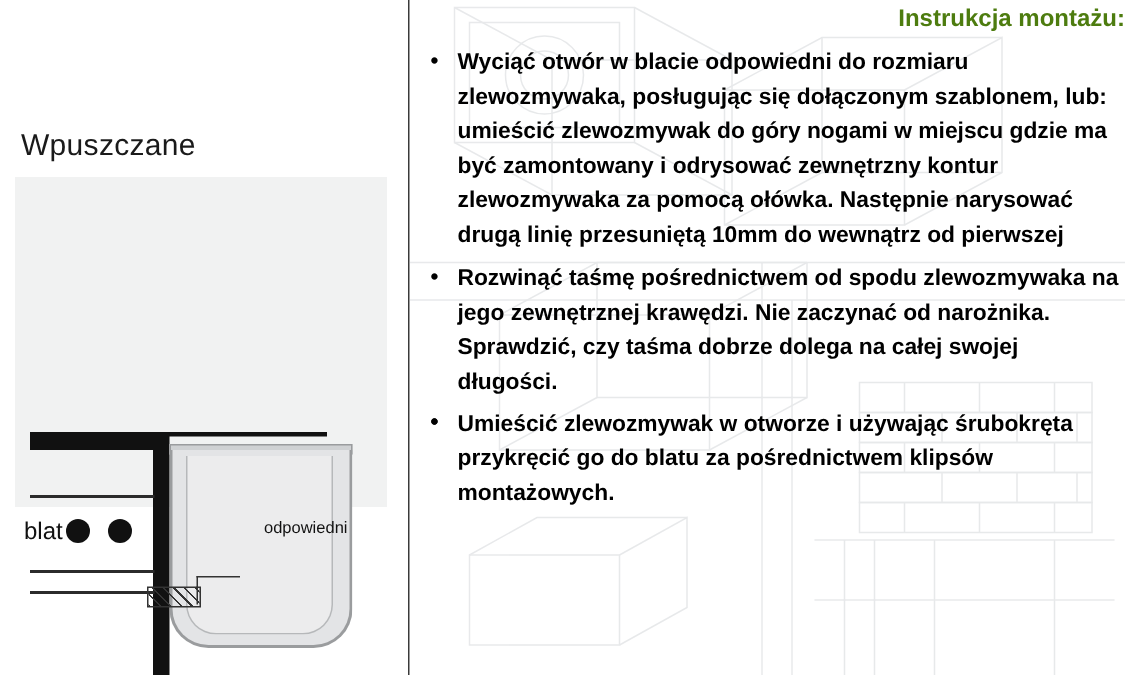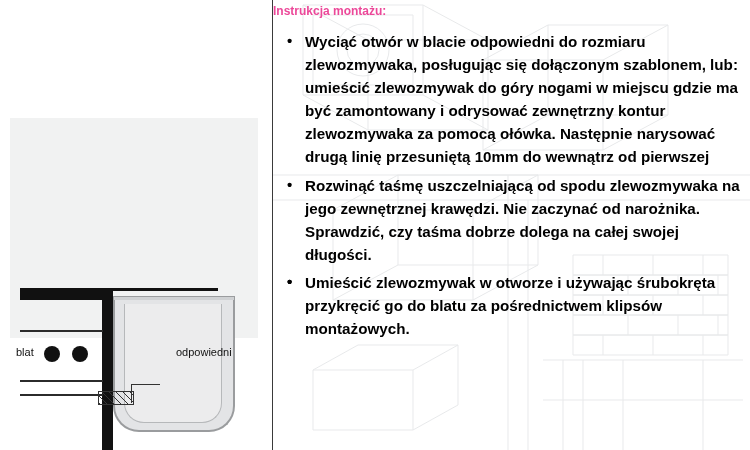--- a/index.html
+++ b/index.html
@@ -138,21 +138,21 @@
     width: 120px;
     height: 5px;
     background: #cfd1d3;
     border: 1px solid #9a9c9e;
   }
 
   .label-blat {
     position: absolute;
     left: 16px;
     top: 346px;
-    font-size: 11px;
+    font-size: 16px;
     color: #111;
   }
   .label-zlew {
     position: absolute;
     left: 176px;
     top: 346px;
     font-size: 11px;
     color: #111;
   }
 
@@ -217,24 +217,24 @@
     inset: 0;
     opacity: .33;
     pointer-events: none;
   }
 
   .instr-title {
     position: absolute;
     left: 0;
     right: 0;
     top: 4px;
-    text-align: left;
-    font-size: 12px;
+    text-align: right;
+    font-size: 16px;
     font-weight: bold;
-    color: #ec4899;
+    color: #4d7c0f;
   }
   .bullets {
     position: absolute;
     left: 8px;
     top: 30px;
     width: 466px;
   }
   .bullet {
     position: relative;
     padding-left: 24px;
@@ -252,20 +252,21 @@
     line-height: 1.52;
   }
 </style>
 </head>
 <body>
 
 <div id="page">
 
   <div class="left-col">
 
+    <div class="left-title">Wpuszczane</div>
 
     <div class="diagram">
       <div class="counter-slab"></div>
       <div class="counter-slab-top"></div>
       <div class="counter-vert"></div>
       <div class="thin-line-1"></div>
       <div class="thin-line-2"></div>
       <div class="thin-line-3"></div>
       <div class="knob knob-a"></div>
       <div class="knob knob-b"></div>
@@ -340,21 +341,21 @@
 
     <div class="instr-title">Instrukcja montażu:</div>
 
     <div class="bullets">
       <div class="bullet">
         <span class="dot">•</span>
         <span>Wyciąć otwór w blacie odpowiedni do rozmiaru zlewozmywaka, posługując się dołączonym szablonem, lub: umieścić zlewozmywak do góry nogami w miejscu gdzie ma być zamontowany i odrysować zewnętrzny kontur zlewozmywaka za pomocą ołówka. Następnie narysować drugą linię  przesuniętą 10mm do wewnątrz od pierwszej</span>
       </div>
       <div class="bullet">
         <span class="dot">•</span>
-        <span>Rozwinąć taśmę uszczelniającą od spodu zlewozmywaka na jego zewnętrznej krawędzi. Nie zaczynać od narożnika. Sprawdzić, czy taśma dobrze dolega na całej swojej długości.</span>
+        <span>Rozwinąć taśmę pośrednictwem od spodu zlewozmywaka na jego zewnętrznej krawędzi. Nie zaczynać od narożnika. Sprawdzić, czy taśma dobrze dolega na całej swojej długości.</span>
       </div>
       <div class="bullet">
         <span class="dot">•</span>
       </div>
       <div class="bullet">
         <span class="dot">•</span>
         <span>Umieścić zlewozmywak w otworze i używając śrubokręta przykręcić go do blatu za pośrednictwem klipsów montażowych.</span>
       </div>
     </div>
   </div>

